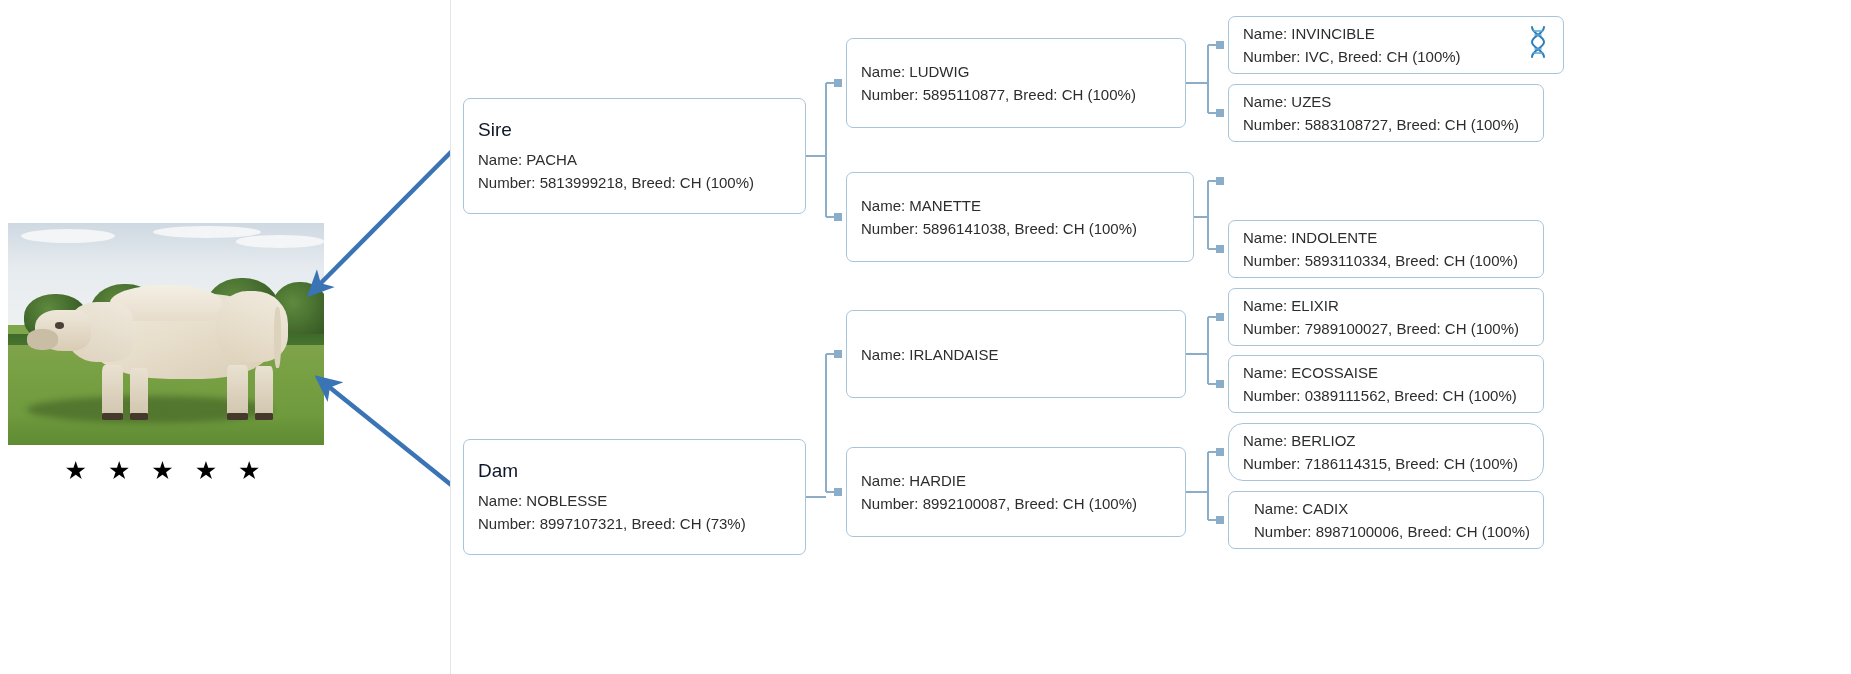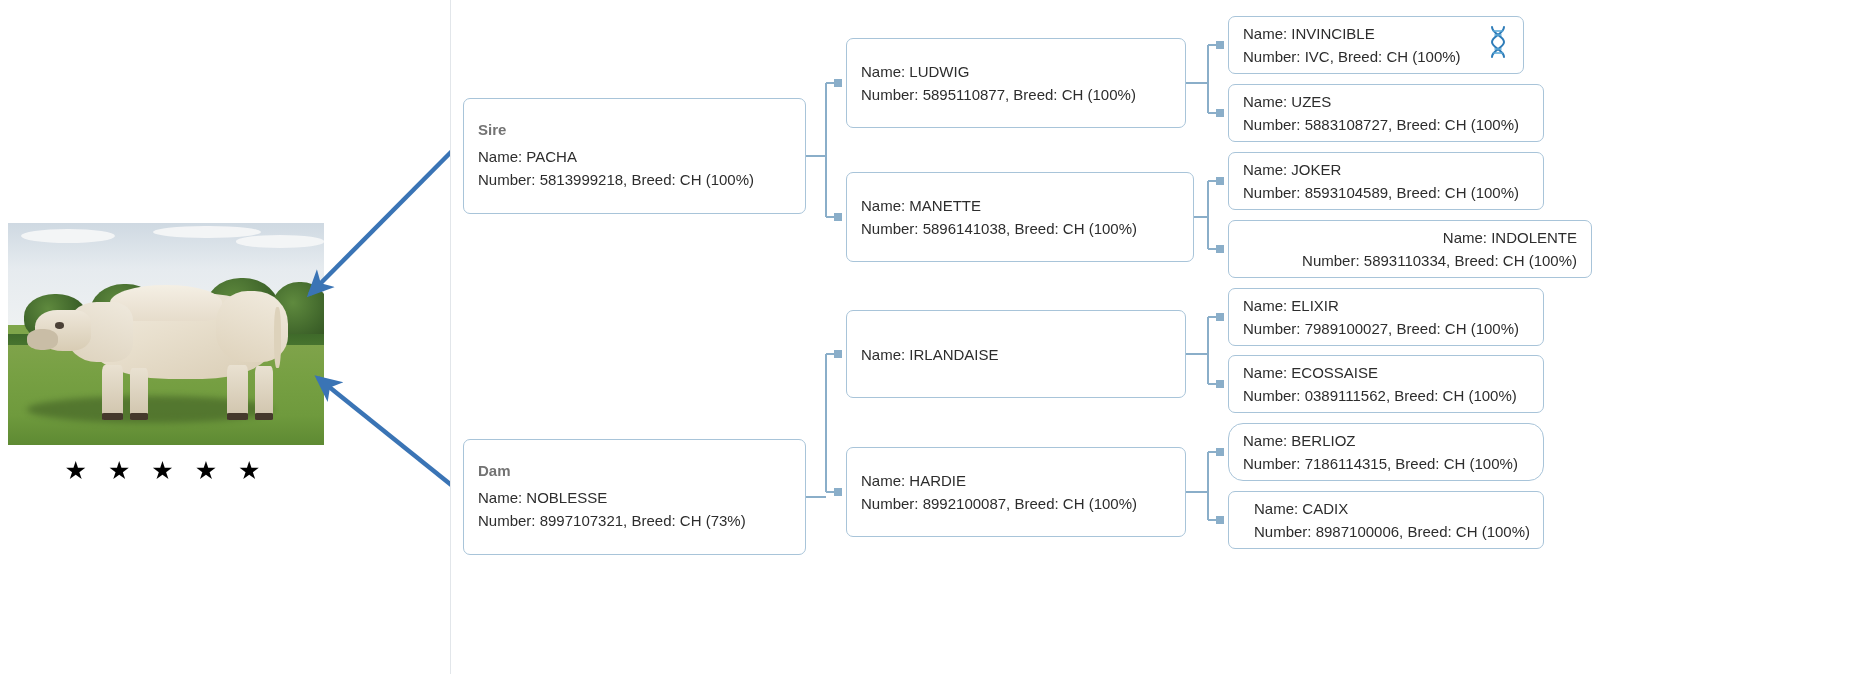--- a/index.html
+++ b/index.html
@@ -136,45 +136,45 @@
     border-radius:7px;
     background:#ffffff;
     color:#2d2d2d;
     font-size:15px;
     padding:0 14px;
     display:flex;
     flex-direction:column;
     justify-content:center;
   }
   .node .role{
-    font-weight:bold;
-    font-size:15px;
-    color:#737373;
+    font-weight:normal;
+    font-size:19px;
+    color:#0f172a;
     margin-bottom:7px;
   }
   .node .line{
     margin:3px 0;
     white-space:nowrap;
   }
   .dna-icon{
     position:absolute;right:12px;top:8px;width:26px;height:34px;
   }
   
   #node-sire{left:12px;top:98px;width:343px;height:116px;}
   #node-dam{left:12px;top:439px;width:343px;height:116px;}
   
   #node-ludwig{left:395px;top:38px;width:340px;height:90px;}
   #node-manette{left:395px;top:172px;width:348px;height:90px;}
   #node-irlandaise{left:395px;top:310px;width:340px;height:88px;}
   #node-hardie{left:395px;top:447px;width:340px;height:90px;}
   
-  #node-invincible{left:777px;top:16px;width:296px;height:58px;}
+  #node-invincible{left:777px;top:16px;width:336px;height:58px;}
   #node-uzes{left:777px;top:84px;width:316px;height:58px;}
   #node-joker{left:777px;top:152px;width:316px;height:58px;}
-  #node-indolente{left:777px;top:220px;width:364px;height:58px;align-items:flex-end;}
+  #node-indolente{left:777px;top:220px;width:316px;height:58px;}
   #node-elixir{left:777px;top:288px;width:316px;height:58px;}
   #node-ecossaise{left:777px;top:355px;width:316px;height:58px;}
   #node-berlioz{left:777px;top:423px;width:316px;height:58px;border-radius:15px;}
   #node-cadix{left:777px;top:491px;width:316px;height:58px;padding-left:25px;}
 </style>
 </head>
 <body>
 
 <div id="left-panel">
 
@@ -306,24 +306,20 @@
         <line x1="8.5" y1="28" x2="17.5" y2="28"></line>
       </g>
     </svg>
   </div>
 
   <div class="node" id="node-uzes">
     <div class="line">Name: UZES</div>
     <div class="line">Number: 5883108727, Breed: CH (100%)</div>
   </div>
 
-  <div class="node" id="node-joker">
-    <div class="line">Name: JOKER</div>
-    <div class="line">Number: 8593104589, Breed: CH (100%)</div>
-  </div>
 
   <div class="node" id="node-indolente">
     <div class="line">Name: INDOLENTE</div>
     <div class="line">Number: 5893110334, Breed: CH (100%)</div>
   </div>
 
   <div class="node" id="node-elixir">
     <div class="line">Name: ELIXIR</div>
     <div class="line">Number: 7989100027, Breed: CH (100%)</div>
   </div>

